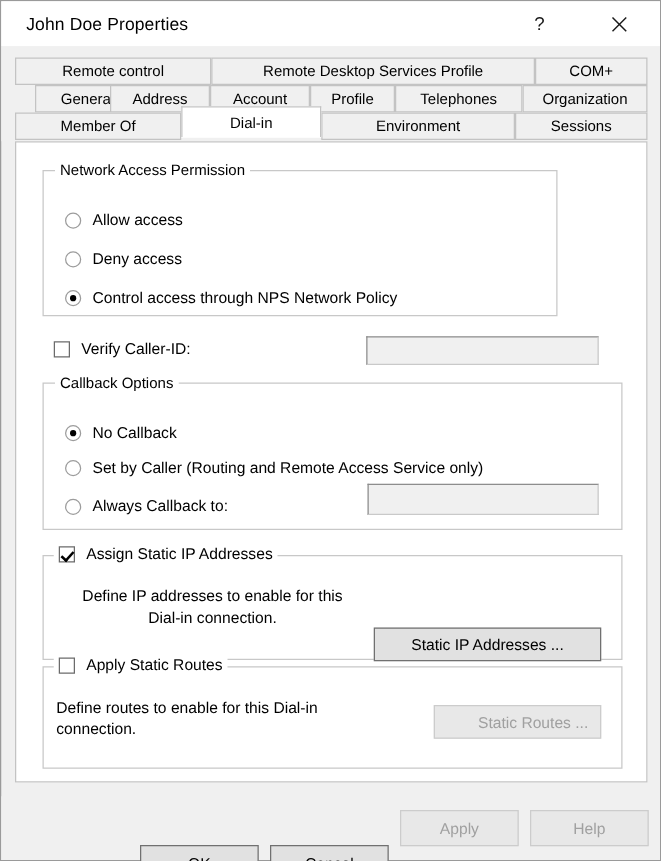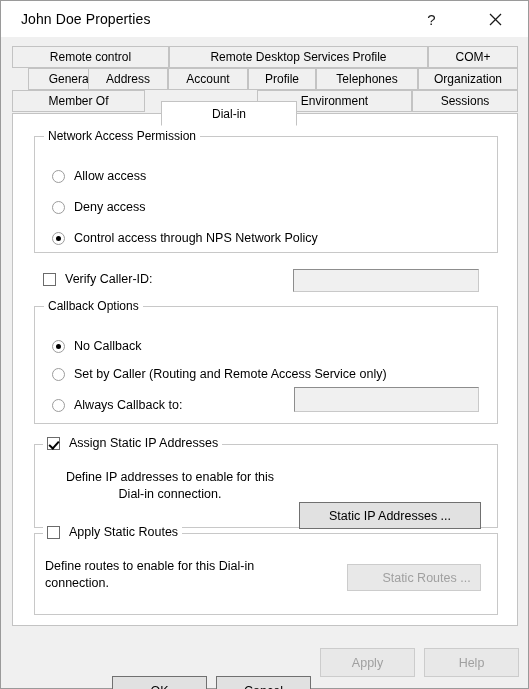--- a/index.html
+++ b/index.html
@@ -285,34 +285,34 @@
     <div class="tab" style="left:315px; top:31px; width:102px;">
       <span>Telephones</span>
     </div>
     <div class="tab" style="left:417px; top:31px; width:100px;">
       <span>Organization</span>
     </div>
 
     <div class="tab" style="left:11px;  top:53px; width:133px;">
       <span>Member Of</span>
     </div>
-    <div class="tab active" style="left:144px; top:64px; width:136px;margin-left:16px;">
+    <div class="tab active" style="left:144px; top:48px; width:112px;">
       <span>Dial-in</span>
     </div>
     <div class="tab" style="left:411px; top:53px; width:106px;">
       <span>Sessions</span>
     </div>
     <div class="tab" style="left:256px; top:53px; width:155px;">
       <span>Environment</span>
     </div>
   </div>
 
   <div class="panel">
 
-    <div class="group" style="left:21px; top:22px; width:464px; height:117px;">
+    <div class="group" style="left:21px; top:22px; width:412px; height:117px;">
       <div class="group-title" style="left:9px;">Network Access Permission</div>
     </div>
 
     <div class="radio-row" style="left:39px; top:55px;">
       <span class="radio"></span>
       <span class="radio-label">Allow access</span>
     </div>
     <div class="radio-row" style="left:39px; top:86px;">
       <span class="radio"></span>
       <span class="radio-label">Deny access</span>

